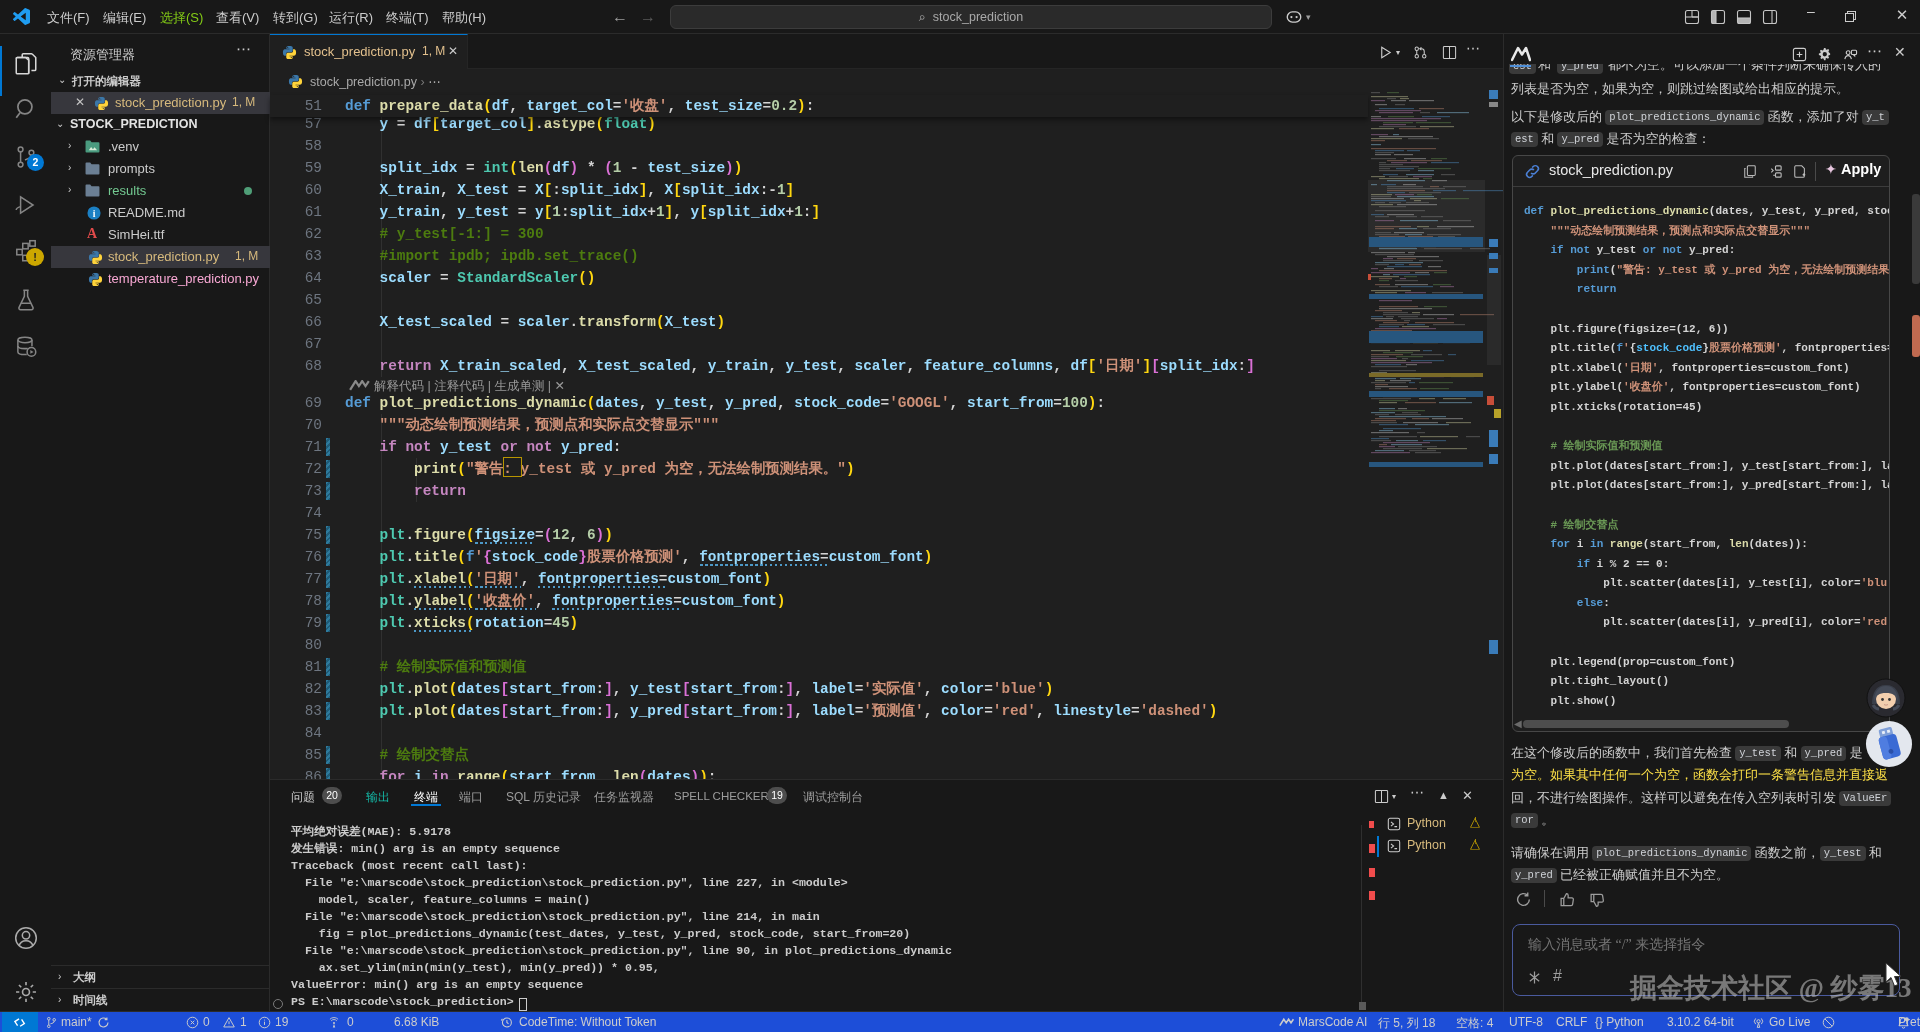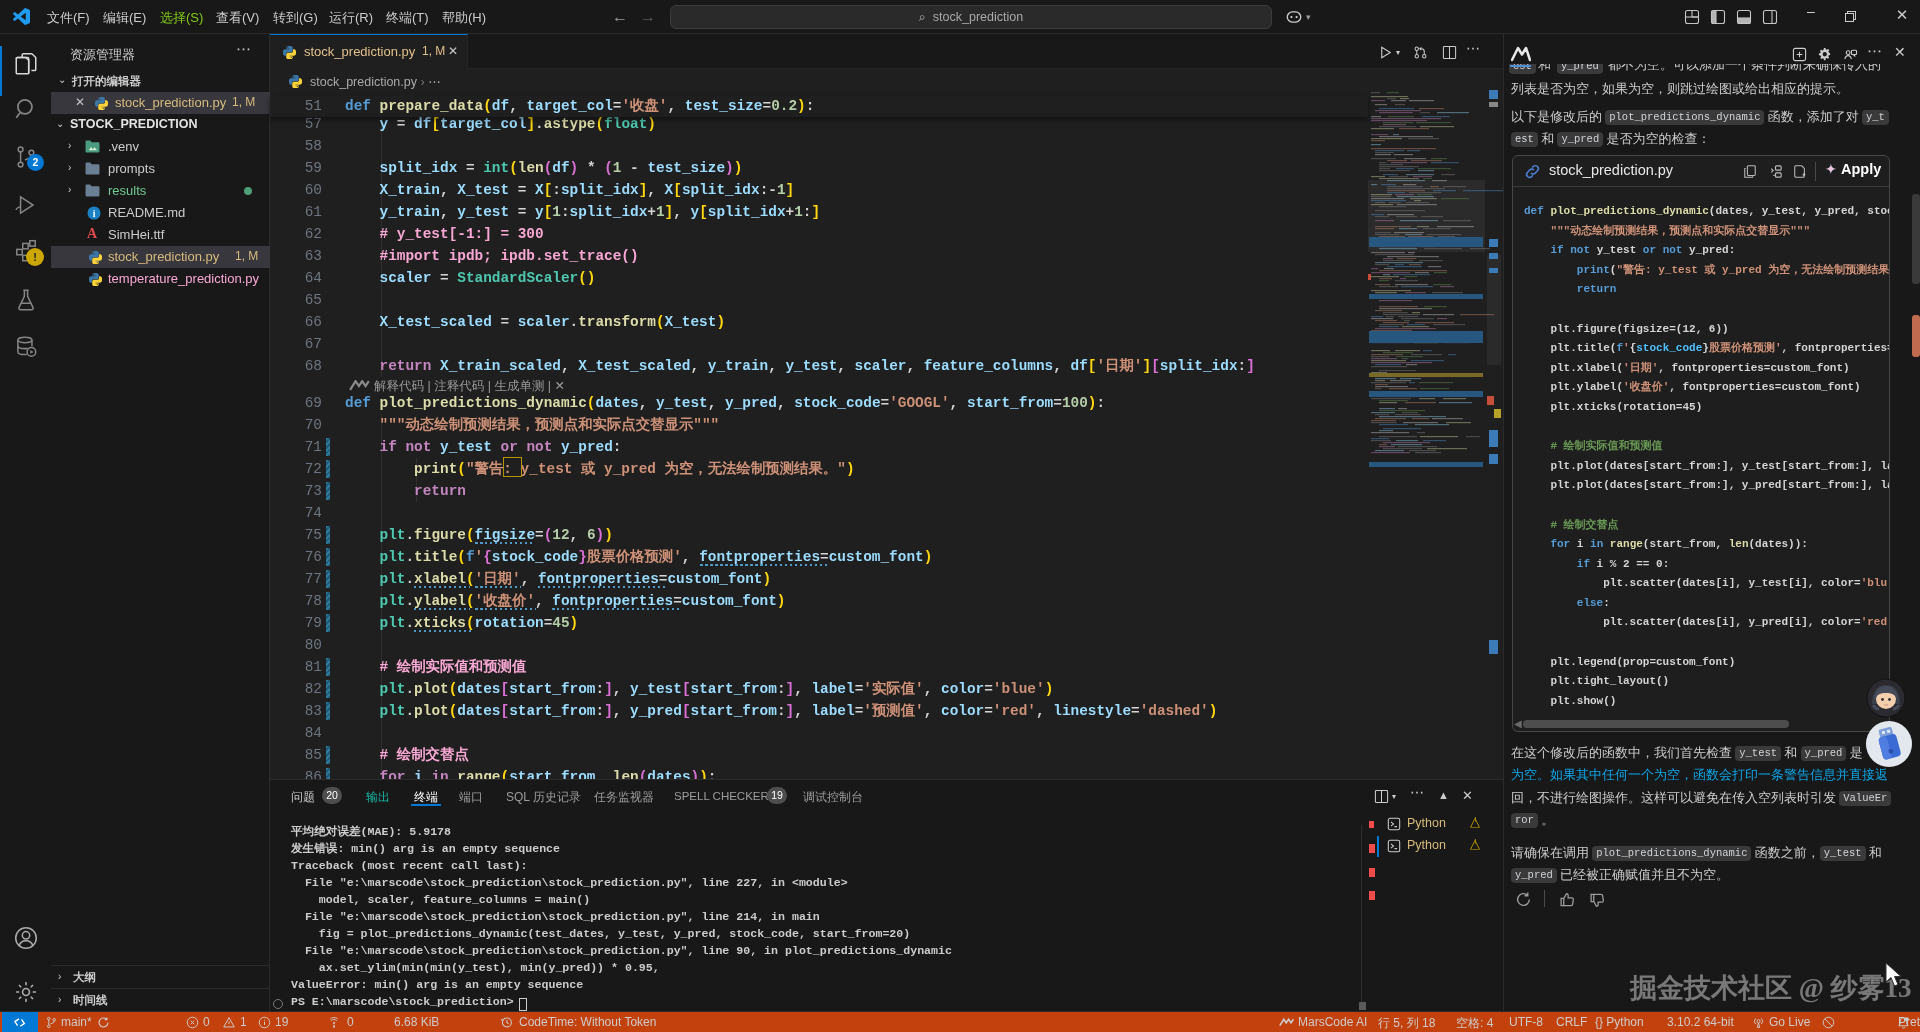--- a/index.html
+++ b/index.html
@@ -1,20 +1,20 @@
 <!DOCTYPE html>
 <html><head><meta charset="utf-8">
 <style>
 *{margin:0;padding:0;box-sizing:border-box}
 html,body{width:1920px;height:1032px;background:#181818;overflow:hidden;font-family:"Liberation Sans",sans-serif;-webkit-font-smoothing:antialiased}
 .ab{position:absolute}
 .mono{font-family:"Liberation Mono",monospace}
 
 .kb{color:#569cd6}.kc{color:#c586c0}.fn{color:#dcdcaa}.v{color:#9cdcfe}.n{color:#b5cea8}
-.s{color:#ce9178}.c{color:#f9a8d4}.cl{color:#4ec9b0}.p1{color:#ffd710}.p2{color:#da70d6}
+.s{color:#ce9178}.c{color:#4d7c0f}.cl{color:#4ec9b0}.p1{color:#ffd710}.p2{color:#da70d6}
 .line{position:absolute;left:270px;width:1098px;height:22px;white-space:pre;overflow:hidden}
 .lnum{position:absolute;left:0;top:0;width:52px;text-align:right;color:#6e7681;font:14.4px/22px "Liberation Mono",monospace}
 .lcode{position:absolute;left:75px;top:0;font:600 14.4px/22px "Liberation Mono",monospace;color:#d4d4d4;white-space:pre}
 .gmod{position:absolute;left:56px;top:2px;width:4px;height:18px;background:repeating-linear-gradient(135deg,#2e7a9c 0 2px,#1f5b77 2px 4px)}
 .sqg{position:absolute;height:2px;background:repeating-linear-gradient(90deg,#4f9fd0 0 2.5px,rgba(0,0,0,0) 2.5px 5px);opacity:.95}
 
 .k2{color:#569cd6}.s2{color:#ce9178}.c2{color:#6a9955}.f2{color:#dcdcaa}.v2{color:#4fc1ff}
 .chip{display:inline-block;background:#3a3a3a;border-radius:4px;padding:0 4px;font:10.5px/15px "Liberation Mono",monospace;color:#d0d3d8;vertical-align:1px}
 .cjkserif{font-family:"Liberation Serif",serif}
 </style></head>
@@ -736,37 +736,44 @@
         <span class="k2">else</span>:
             plt.scatter(dates[i], y_pred[i], color=<span class="s2">'red</span>
 
     plt.legend(prop=custom_font)
     plt.tight_layout()
     plt.show()</div>
    <div class="ab" style="left:10px;top:564px;width:266px;height:8px;background:#4d4d4d;border-radius:4px"></div>
    <div class="ab" style="left:1px;top:562px;color:#6a6a6a;font-size:10px">◀</div>
  </div>
 <div class="ab cjkserif" style="left:7px;top:710px;color:#cccccc;font-size:13px;white-space:nowrap">在这个修改后的函数中，我们首先检查 <span class="chip">y_test</span> 和 <span class="chip">y_pred</span> 是</div>
-    <div class="ab cjkserif" style="left:7px;top:732px;color:#0ea5e9;font-size:13px;white-space:nowrap">为空。如果其中任何一个为空，函数会打印一条警告信息并直接返</div>
+    <div class="ab cjkserif" style="left:7px;top:732px;color:#fde047;font-size:13px;white-space:nowrap">为空。如果其中任何一个为空，函数会打印一条警告信息并直接返</div>
     <div class="ab cjkserif" style="left:7px;top:755px;color:#cccccc;font-size:13px;white-space:nowrap">回，不进行绘图操作。这样可以避免在传入空列表时引发 <span class="chip">ValueEr</span></div>
     <div class="ab cjkserif" style="left:7px;top:777px;color:#cccccc;font-size:13px;white-space:nowrap"><span class="chip">ror</span> 。</div>
     <div class="ab cjkserif" style="left:7px;top:810px;color:#cccccc;font-size:13px;white-space:nowrap">请确保在调用 <span class="chip">plot_predictions_dynamic</span> 函数之前，<span class="chip">y_test</span> 和</div>
     <div class="ab cjkserif" style="left:7px;top:832px;color:#cccccc;font-size:13px;white-space:nowrap"><span class="chip">y_pred</span> 已经被正确赋值并且不为空。</div>
 
  <svg class="ab" style="left:11px;top:857px" width="17" height="17" viewBox="0 0 16 16" fill="none" stroke="#9d9d9d" stroke-width="1.3">
       <path d="M13.5 8a5.5 5.5 0 1 1-1.6-3.9M12 1.5v3h-3"></path>
     </svg>
  <div class="ab" style="left:40px;top:856px;width:1px;height:17px;background:#4a4a4a"></div>
  <svg class="ab" style="left:55px;top:857px" width="17" height="17" viewBox="0 0 16 16" fill="none" stroke="#9d9d9d" stroke-width="1.2">
       <path d="M4.5 7 7 2.5c1 0 1.6.7 1.6 1.5V6.5h3.6c.8 0 1.4.7 1.3 1.5l-.7 4.5a1.4 1.4 0 0 1-1.4 1.2H4.5M4.5 7H2v6.7h2.5z"></path>
     </svg>
  <svg class="ab" style="left:85px;top:858px;transform:scaleY(-1)" width="17" height="17" viewBox="0 0 16 16" fill="none" stroke="#9d9d9d" stroke-width="1.2">
       <path d="M4.5 7 7 2.5c1 0 1.6.7 1.6 1.5V6.5h3.6c.8 0 1.4.7 1.3 1.5l-.7 4.5a1.4 1.4 0 0 1-1.4 1.2H4.5M4.5 7H2v6.7h2.5z"></path>
     </svg>
 
+ <div class="ab" style="left:8px;top:890px;width:388px;height:72px;border:1px solid #4a5a9e;border-radius:8px">
+   <div class="ab cjkserif" style="left:15px;top:11px;color:#757575;font-size:14px;white-space:nowrap">输入消息或者 “/” 来选择指令</div>
+   <svg class="ab" style="left:14px;top:45px" width="15" height="15" viewBox="0 0 16 16" fill="none" stroke="#9d9d9d" stroke-width="1.3">
+        <path d="M8 1.5v13M3 4l10 8M13 4 3 12"></path>
+      </svg>
+   <div class="ab" style="left:40px;top:42px;color:#9d9d9d;font-size:16px">#</div>
+ </div>
 
  <svg class="ab" style="left:362px;top:644px" width="40" height="40" viewBox="0 0 40 40">
       <circle cx="20" cy="20" r="19" fill="#2a2a30"></circle>
       <circle cx="20" cy="20" r="19" fill="none" stroke="#111" stroke-width="1"></circle>
       <path d="M6 26c0-11 4-19 14-19s14 8 14 19z" fill="#3a3f4a"></path>
       <circle cx="20" cy="21" r="10" fill="#f3cfae"></circle>
       <path d="M8 24c0-10 4.5-16 12-16s12 6 12 16c-2-7-5-9-12-9s-10 2-12 9z" fill="#454b58"></path>
       <circle cx="16.5" cy="21.5" r="1.4" fill="#333"></circle>
       <circle cx="23.5" cy="21.5" r="1.4" fill="#333"></circle>
       <path d="M18 26.5c1.3.8 2.7.8 4 0" stroke="#c98" fill="none"></path>
@@ -786,21 +793,21 @@
     </svg>
 
  <div class="ab cjkserif" style="left:126px;top:936px;color:rgba(200,200,200,0.55);font-size:27px;font-weight:600;white-space:nowrap">掘金技术社区 @ 纱雾13</div>
  <svg class="ab" style="left:378px;top:928px" width="22" height="26" viewBox="0 0 22 26">
       <path d="M4 1v19l5-4.5L12.5 24l3.5-1.5-3.5-8H19z" fill="#fff" stroke="#333" stroke-width="1"></path>
     </svg>
  <div class="ab" style="left:408px;top:281px;width:8px;height:42px;background:#c06a50;border-radius:3px"></div>
  <div class="ab" style="left:408px;top:160px;width:8px;height:90px;background:#3a3a3a;border-radius:3px"></div>
 </div>
 
-<div class="ab" style="left:0;top:1011px;width:1920px;height:21px;background:#c2410c;border-top:1px solid #2b2b2b;color:#cccccc;font-size:12px">
+<div class="ab" style="left:0;top:1011px;width:1920px;height:21px;background:#1d4ed8;border-top:1px solid #2b2b2b;color:#cccccc;font-size:12px">
  <div class="ab" style="left:2px;top:0;width:36px;height:21px;background:#0078d4"></div>
  <svg class="ab" style="left:12px;top:3.5px" width="15" height="14" viewBox="0 0 16 16" fill="none" stroke="#ffffff" stroke-width="1.6">
       <path d="m6.5 3.5-4 4 4 4M9.5 3.5l4 4-4 4" transform="rotate(12 8 8)"></path>
     </svg>
  <svg class="ab" style="left:45px;top:4px" width="13" height="13" viewBox="0 0 24 24" fill="none" stroke="#cccccc" stroke-width="1.8">
       <circle cx="7" cy="5" r="2.4"></circle>
       <circle cx="17" cy="7" r="2.4"></circle>
       <circle cx="7" cy="19" r="2.4"></circle>
       <path d="M7 7.4v9.2M17 9.4c0 3.4-3.4 4-7 5"></path>
     </svg>

